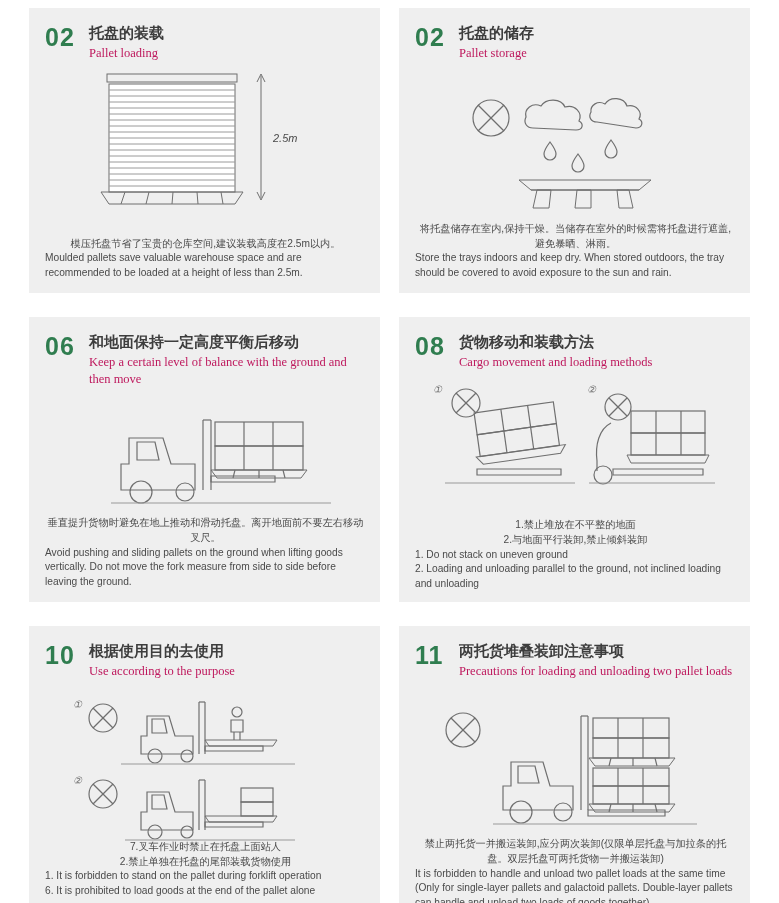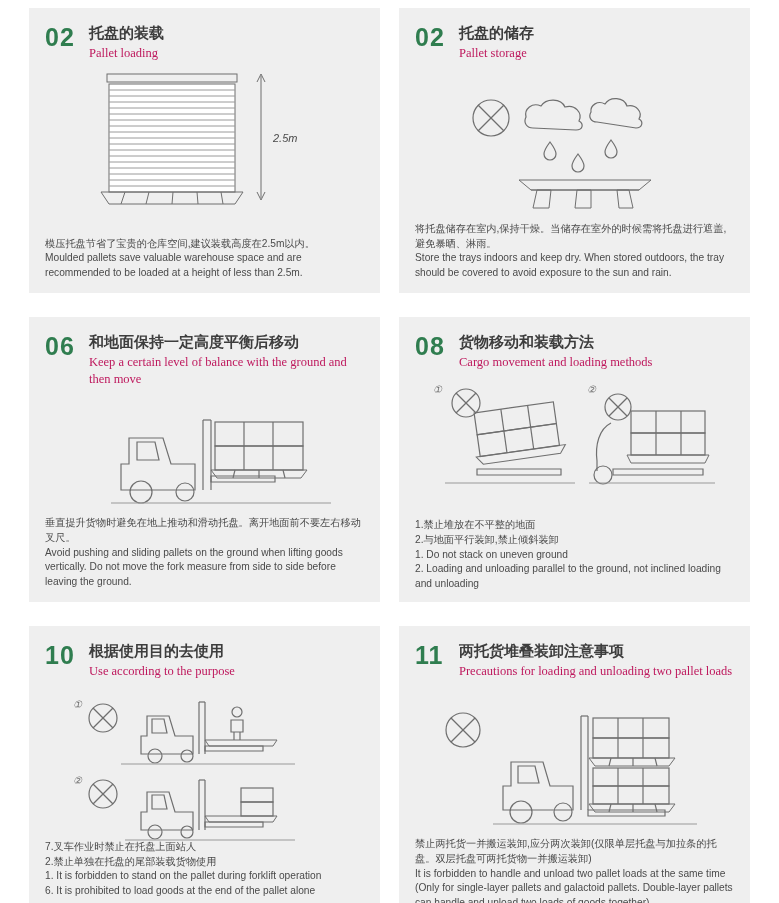--- a/index.html
+++ b/index.html
@@ -66,21 +66,21 @@
   }
   .caption {
     position: absolute;
     left: 16px;
     right: 14px;
     bottom: 12px;
     font-size: 10.2px;
     line-height: 1.45;
     color: #4a4a4a;
   }
-  .caption .cn { display: block; }
+  .caption .cn { display: block; text-align: center; }
   .caption .en { display: block; }
   svg { display: block; }
 </style>
 </head>
 <body>
 
 <div class="sheet">
 
   <div class="card">
     <div class="card-head">

